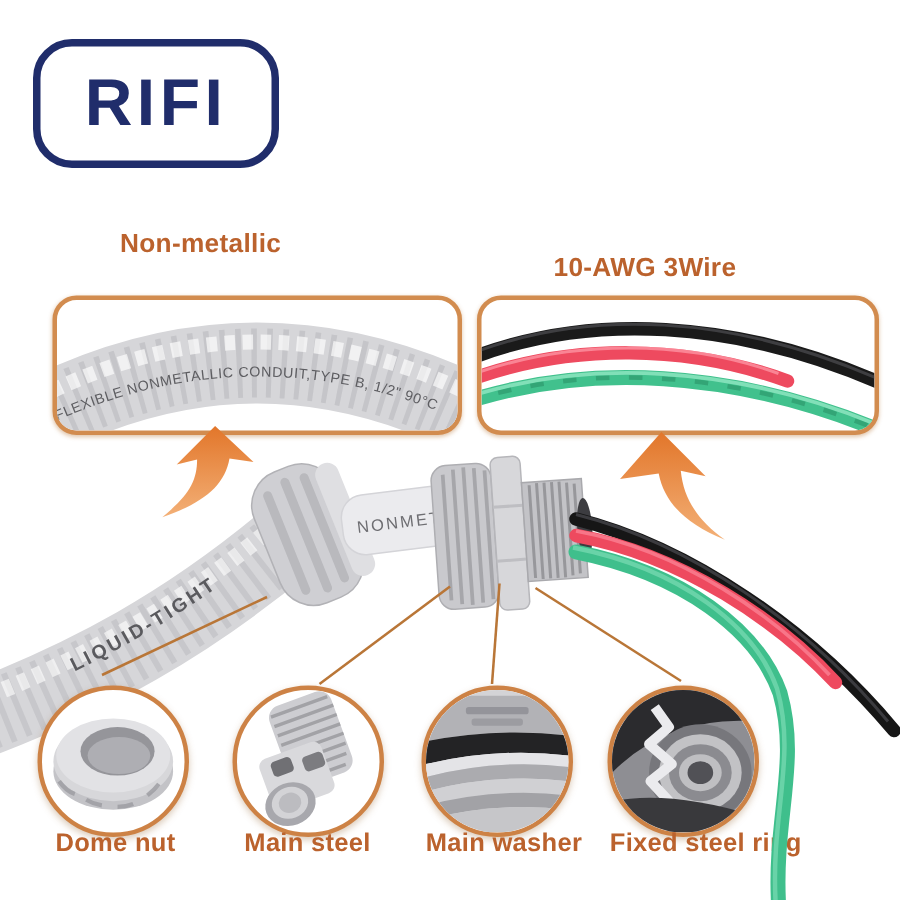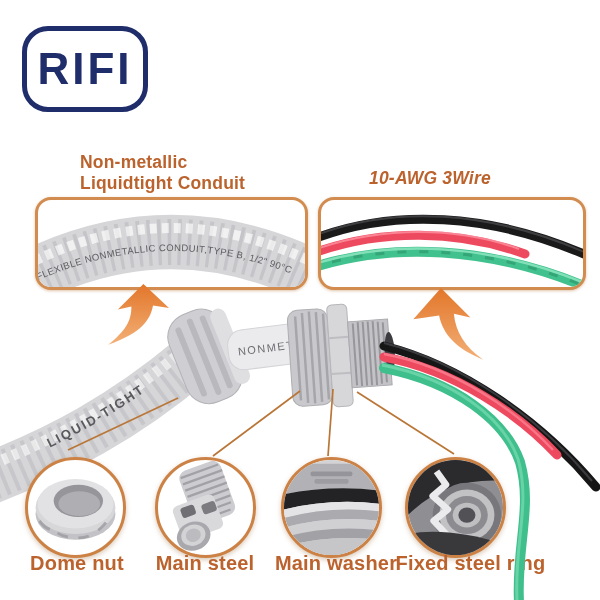--- a/index.html
+++ b/index.html
@@ -1,56 +1,55 @@
 <!DOCTYPE html>
 <html><head>
 <meta charset="utf-8">
 <style>
   html,body{margin:0;padding:0;background:#fff;}
   .canvas{position:relative;width:600px;height:600px;background:#ffffff;overflow:hidden;
           font-family:"Liberation Sans",sans-serif;}
   
-  .logo{position:absolute;left:22px;top:26px;width:126px;height:86px;box-sizing:border-box;
+  .logo{position:absolute;left:22px;top:26px;width:164px;height:86px;box-sizing:border-box;
         border:5px solid #202d6b;border-radius:26px;display:flex;align-items:center;justify-content:center;}
   .logo span{font-size:44px;font-weight:bold;color:#202d6b;letter-spacing:3px;}
   
   .heading{position:absolute;color:#bb622d;font-weight:bold;font-size:17.5px;line-height:21px;letter-spacing:.2px;}
   .h-left{left:80px;top:152px;}
-  .h-right{left:369px;top:168px;font-style:italic;}
+  .h-right{left:369px;top:168px;}
   
   .callout{position:absolute;top:197px;height:93px;box-sizing:border-box;background:#fff;
            border:3px solid #d28c4f;border-radius:16px;overflow:hidden;
            box-shadow:0 1px 3px rgba(186,124,64,.45);}
   .c-left{left:35px;width:273px;}
   .c-right{left:318px;width:268px;}
   .callout svg{display:block;width:100%;height:100%;}
   
   .layer{position:absolute;left:0;top:0;width:600px;height:600px;pointer-events:none;}
   
   .comp{position:absolute;top:457px;width:101px;height:101px;box-sizing:border-box;border-radius:50%;
         border:3px solid #cd8245;background:#fff;overflow:hidden;
         box-shadow:0 2px 5px rgba(150,100,50,.35);}
   .comp svg{display:block;width:100%;height:100%;}
   .p1{left:25px;} .p2{left:155px;} .p3{left:281px;} .p4{left:405px;}
   .comp-label{position:absolute;top:552px;text-align:center;color:#bb622d;font-weight:bold;
-              font-size:20px;letter-spacing:.2px;}
+              font-size:17px;letter-spacing:.2px;}
   .l1{left:7px;width:140px;} .l2{left:135px;width:140px;} .l3{left:261px;width:150px;} .l4{left:393px;width:155px;}
 </style>
 </head>
 <body>
 
 <div class="canvas">
 
   <div class="logo">
     <span>RIFI</span>
   </div>
 
   <div class="heading h-left">
     <div>Non-metallic</div>
-    <div>Liquidtight Conduit</div>
   </div>
   <div class="heading h-right">10-AWG 3Wire</div>
 
   <div class="callout c-left">
     <svg viewBox="0 0 267 87">
       <path d="M-14,80 Q133,4 282,80" stroke="#d6d6d9" stroke-width="54" fill="none"></path>
       <path d="M-14,80 Q133,4 282,80" stroke="#c0c0c4" stroke-width="46" fill="none" stroke-dasharray="3.5 6.5" opacity="0.8"></path>
       <path d="M-14,66 Q133,-10 282,66" stroke="#ffffff" stroke-width="10" fill="none" stroke-dasharray="7 5" opacity="0.65"></path>
       <path id="lcpt" d="M-8,84 Q133,18 278,84" fill="none"></path>
       <text font-size="9.5" fill="#5d5d61" letter-spacing="0.4">

